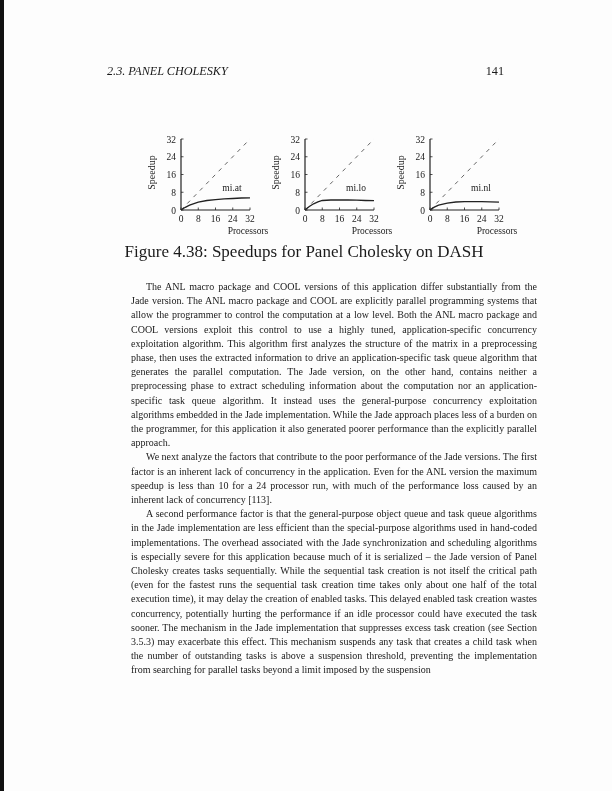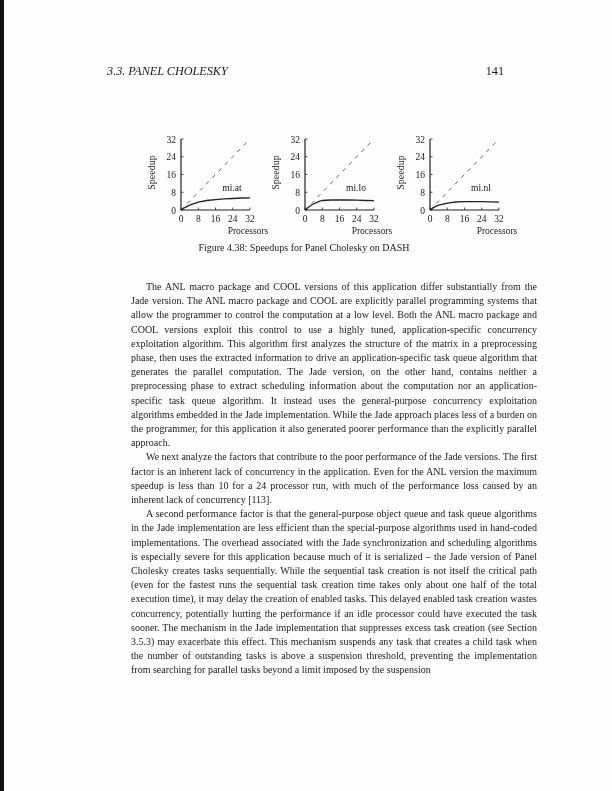--- a/index.html
+++ b/index.html
@@ -18,36 +18,36 @@
     font-size: 12.2px;
   }
   .running-head .title { font-style: italic; position: absolute; left: 0; top: 0; }
   .running-head .pageno { position: absolute; right: 8px; top: 0; }
 
   .figure { position: absolute; left: 0; top: 120px; width: 612px; height: 140px; }
   svg.chart { position: absolute; top: 0; overflow: visible; }
   svg.chart text { font-family: "Liberation Serif", "DejaVu Serif", serif; fill: #1a1a1a; }
   .caption {
     position: absolute; left: 0; width: 608px; top: 242px; text-align: center;
-    font-size: 10px;
+    font-size: 17px;
   }
 
   .body-text {
     position: absolute; left: 107px; top: 280px; width: 406px;
     font-size: 10px; line-height: 14.2px; text-align: justify; margin-left: 24px;
   }
   .body-text p { margin: 0; text-indent: 15px; }
 </style>
 </head>
 <body>
 
 <div class="binding-edge"></div>
 
 <div class="running-head">
-  <span class="title">3.3.  PANEL CHOLESKY</span>
+  <span class="title">2.3.  PANEL CHOLESKY</span>
   <span class="pageno">141</span>
 </div>
 
 <div class="figure">
   <svg class="chart" style="left:140px" width="130" height="120">
       <line x1="41" y1="19" x2="41" y2="90" stroke="#222" stroke-width="1.2"></line>
       <line x1="41" y1="90" x2="110" y2="90" stroke="#222" stroke-width="1.2"></line>
       <line x1="41" y1="90" x2="43.5" y2="90" stroke="#222" stroke-width="0.8"></line>
       <text x="36" y="93.5" font-size="9.5" text-anchor="end">0</text>
       <line x1="41" y1="72.25" x2="43.5" y2="72.25" stroke="#222" stroke-width="0.8"></line>

